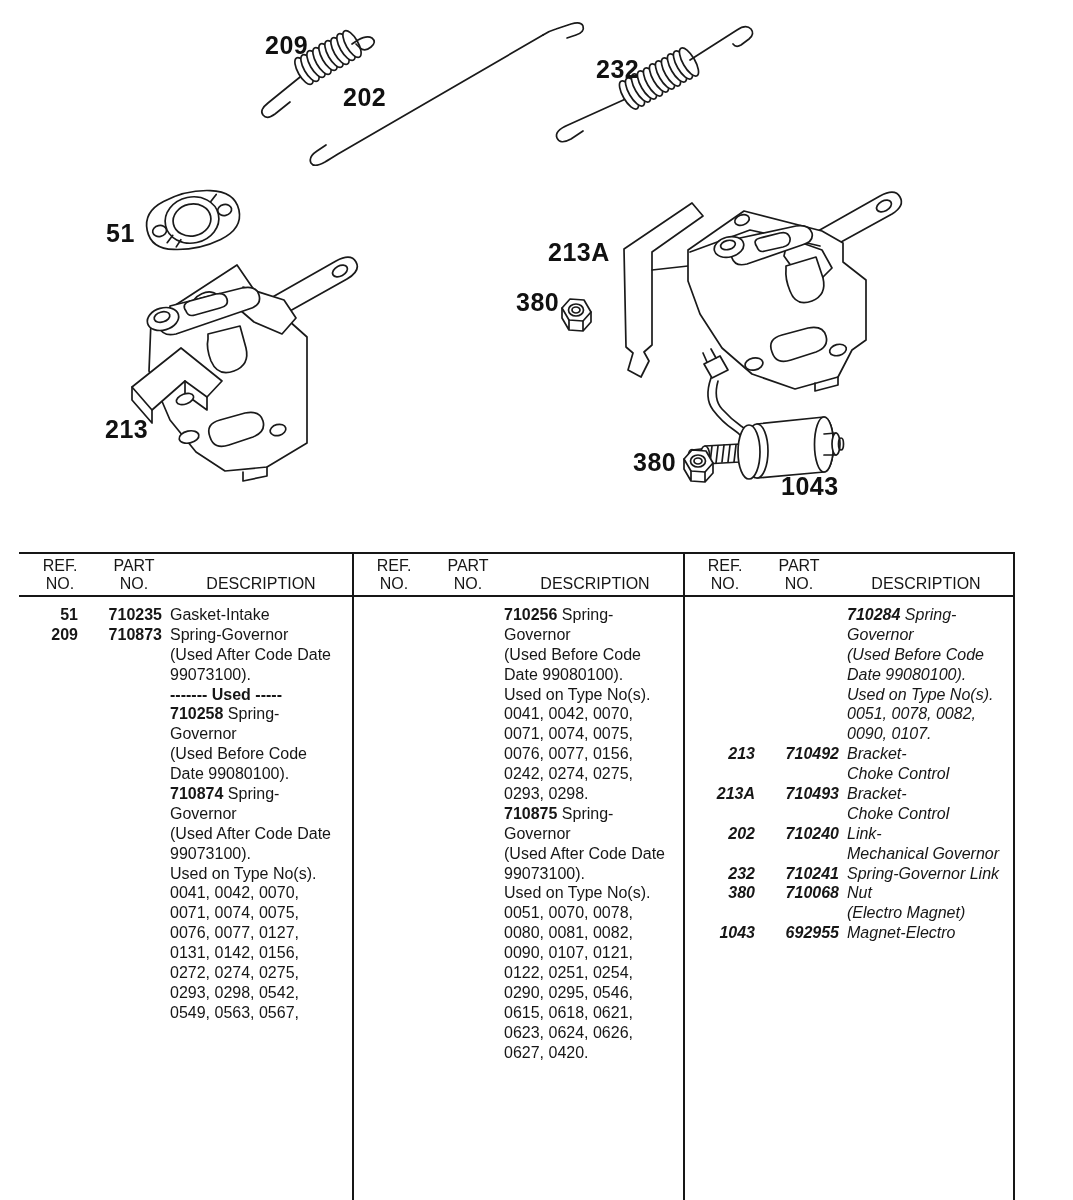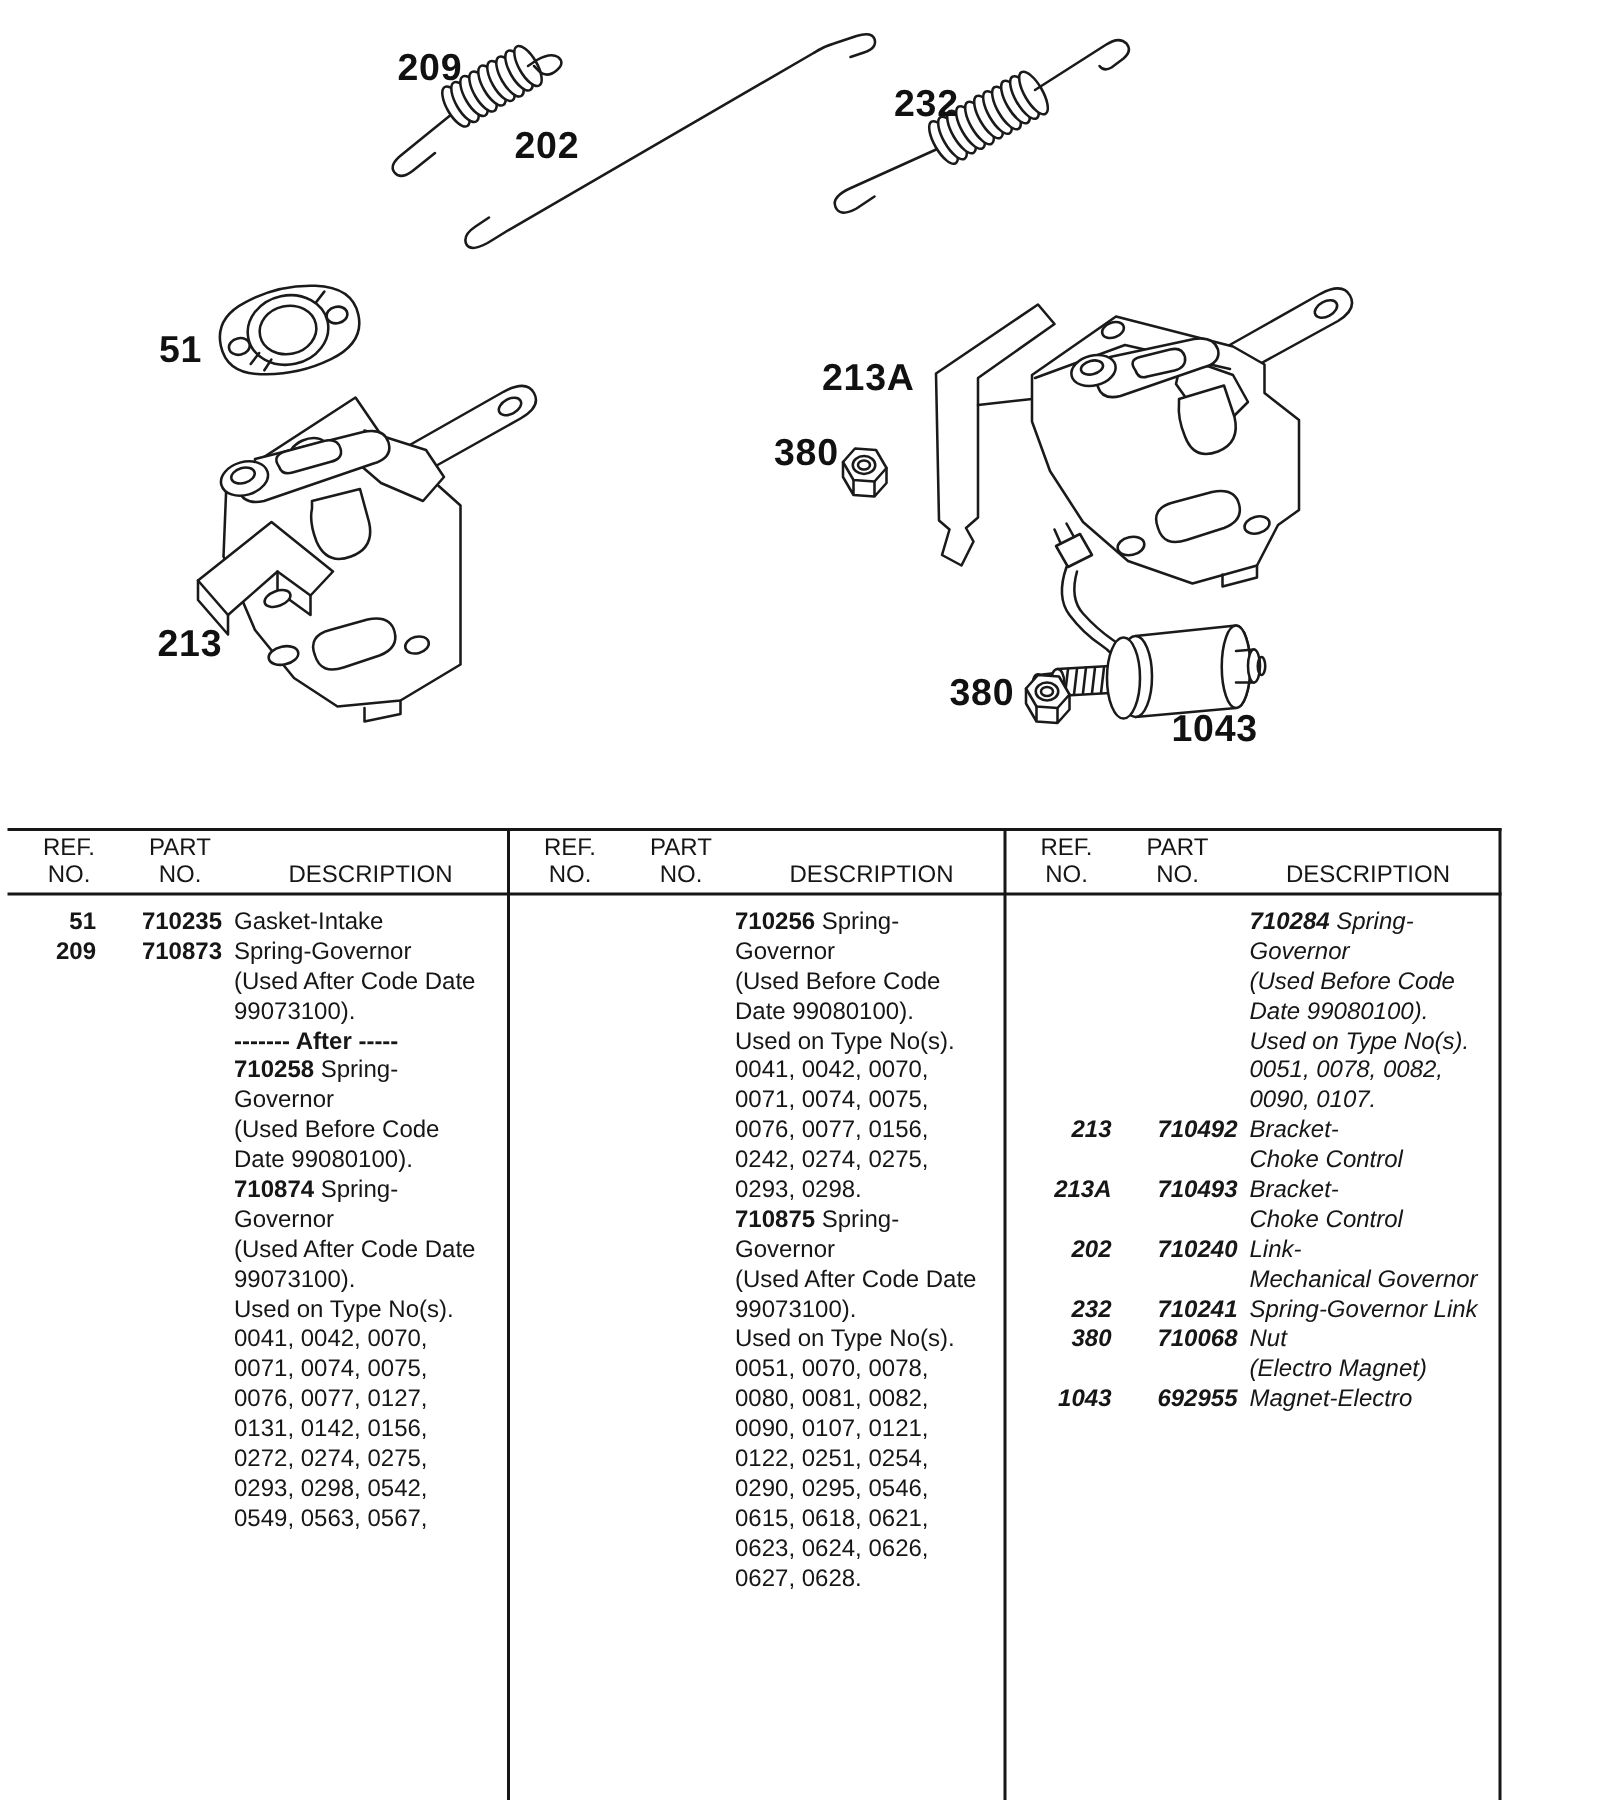--- a/index.html
+++ b/index.html
@@ -8,21 +8,21 @@
     font-family:"Liberation Sans","DejaVu Sans",sans-serif;color:#161616;
   }
   
   .diagram{position:absolute;left:0;top:0;width:1073px;height:552px;}
   .diagram svg{position:absolute;left:0;top:0;}
   .part-label{
     position:absolute;font-weight:bold;font-size:25px;line-height:25px;
     letter-spacing:.5px;color:#111;white-space:nowrap;
   }
   
-  .parts-table{position:absolute;left:0;top:552px;width:896px;height:648px;font-size:16px;}
+  .parts-table{position:absolute;left:14px;top:552px;width:896px;height:648px;font-size:16px;}
   .tline{position:absolute;background:#161616;}
   .hline-top{left:5px;top:0;width:996px;height:2px;}
   .hline-mid{left:5px;top:43px;width:996px;height:2px;}
   .vline{top:0;width:2px;height:648px;}
   .v1{left:338px;} .v2{left:669px;} .v3{left:999px;}
   .thead{position:absolute;top:2px;height:40px;width:330px;}
   .thead span{position:absolute;text-align:center;display:block;}
   .h-ref1{left:8px;top:3px;width:64px;}
   .h-ref2{left:8px;top:21px;width:64px;}
   .h-part1{left:82px;top:3px;width:64px;}
@@ -220,21 +220,21 @@
         <span class="c-desc"><span>(Used After Code Date</span></span>
       </div>
       <div class="trow">
         <span class="c-ref"></span>
         <span class="c-part"></span>
         <span class="c-desc"><span>99073100).</span></span>
       </div>
       <div class="trow">
         <span class="c-ref"></span>
         <span class="c-part"></span>
-        <span class="c-desc"><span class="b">------- After -----</span></span>
+        <span class="c-desc"><span class="b">------- Used -----</span></span>
       </div>
       <div class="trow">
         <span class="c-ref"></span>
         <span class="c-part"></span>
         <span class="c-desc"><span class="b">710258</span><span> Spring-</span></span>
       </div>
       <div class="trow">
         <span class="c-ref"></span>
         <span class="c-part"></span>
         <span class="c-desc"><span>Governor</span></span>
@@ -417,21 +417,21 @@
         <span class="c-desc"><span>0615, 0618, 0621,</span></span>
       </div>
       <div class="trow">
         <span class="c-ref"></span>
         <span class="c-part"></span>
         <span class="c-desc"><span>0623, 0624, 0626,</span></span>
       </div>
       <div class="trow">
         <span class="c-ref"></span>
         <span class="c-part"></span>
-        <span class="c-desc"><span>0627, 0628.</span></span>
+        <span class="c-desc"><span>0627, 0420.</span></span>
       </div>
     </div>
   <div class="tcol tcol3">
       <div class="trow">
         <span class="c-ref"></span>
         <span class="c-part"></span>
         <span class="c-desc"><span class="b">710284</span><span> Spring-</span></span>
       </div>
       <div class="trow">
         <span class="c-ref"></span>

